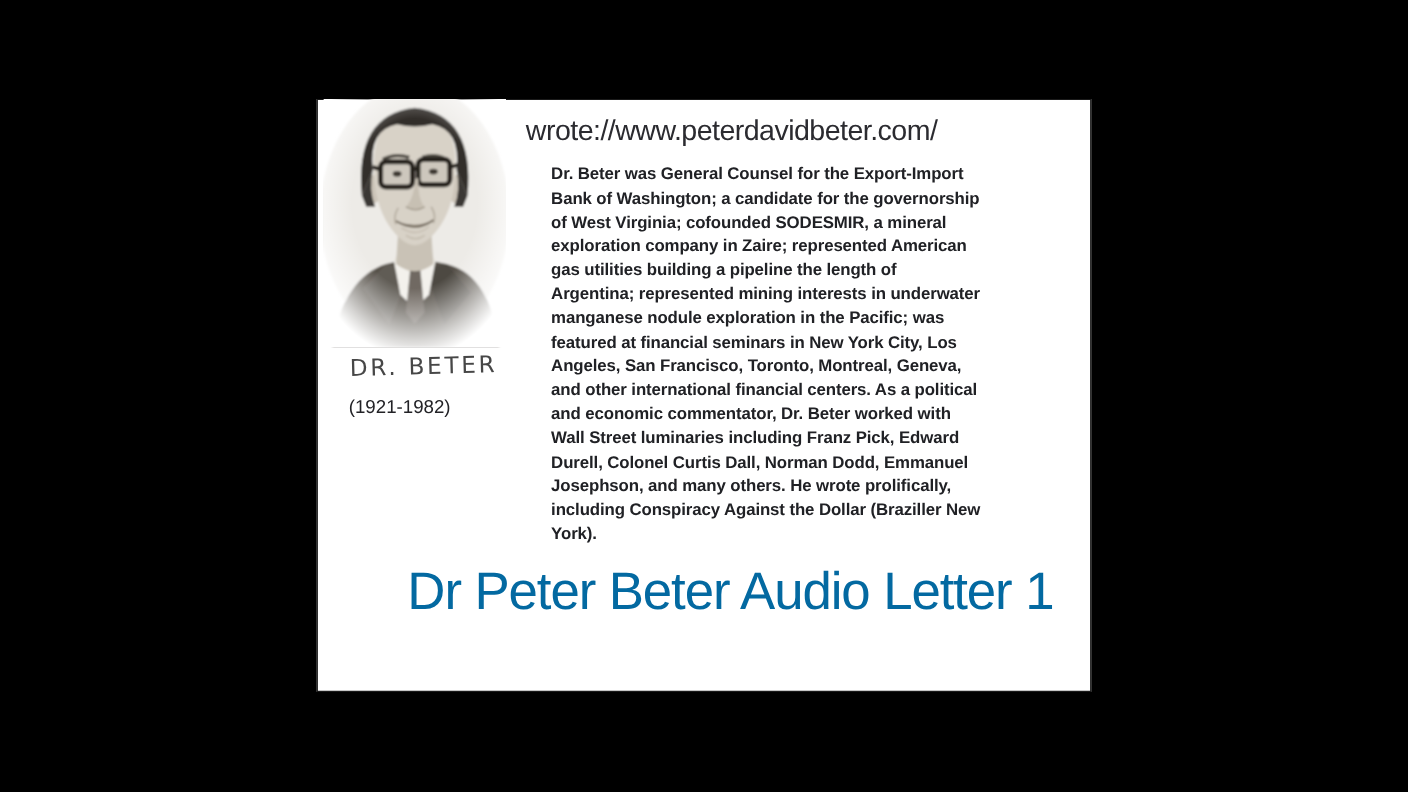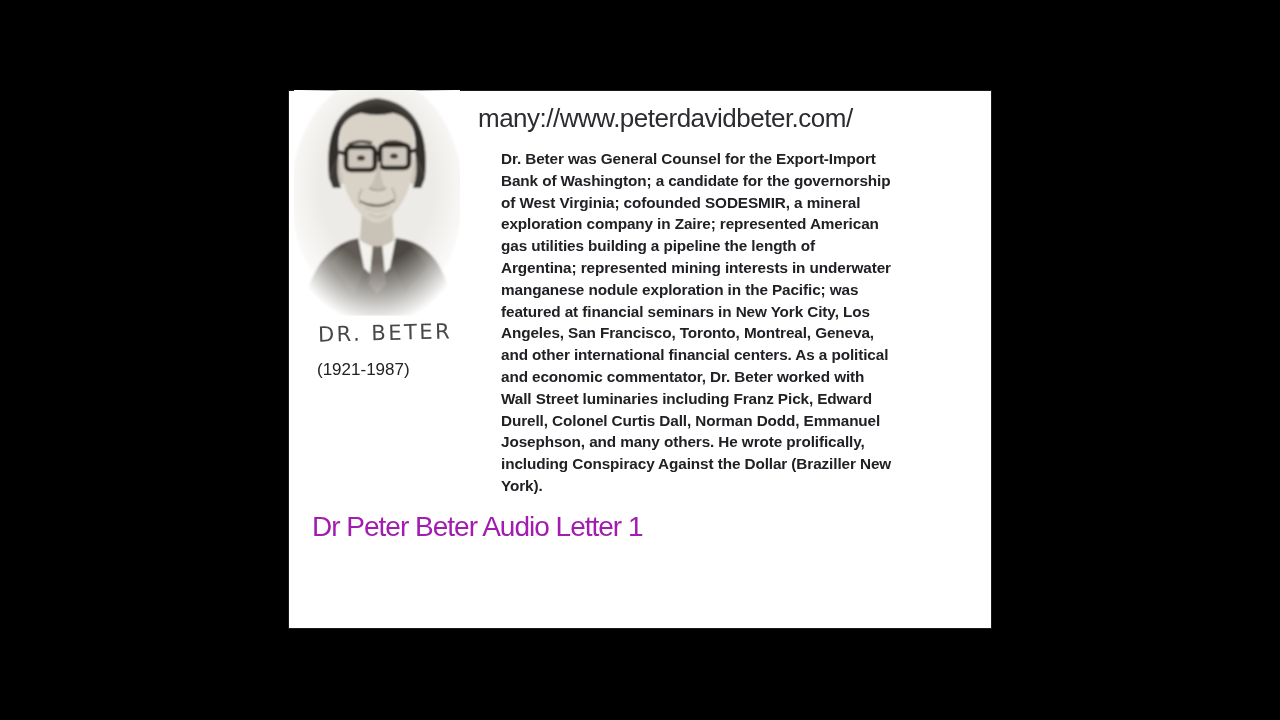--- a/index.html
+++ b/index.html
@@ -77,26 +77,26 @@
     letter-spacing: -0.1px;
     color: #202125;
     white-space: pre-line;
     margin-left: 16px;
   }
   .title {
     position: absolute;
     left: 24px;
     top: 421px;
     width: 704px;
-    text-align: left;
+    text-align: center;
     font-family: "Liberation Sans", sans-serif;
-    font-size: 28px;
+    font-size: 48px;
     font-weight: 400;
     letter-spacing: -1px;
-    color: #a21caf;
+    color: #0369a1;
     white-space: nowrap;
   }
 </style>
 </head>
 <body>
 
 <div class="stage">
   <div class="card">
 
     <div class="portrait">
@@ -154,23 +154,23 @@
           <path d="M66,111 Q84,122 100,110 Q84,118 66,111 Z" fill="#8f867a"></path>
           <path d="M66,111 Q84,122 100,110" stroke="#6f6659" stroke-width="1.6" fill="none"></path>
           <path d="M71,117 Q84,126 96,116" stroke="#bab2a4" stroke-width="1" fill="none" opacity="0.8"></path>
           <path d="M75,124 Q84,130 92,124" stroke="#b9b1a3" stroke-width="1.4" fill="none" opacity="0.7"></path>
         </g>
         <rect x="0" y="0" width="166" height="226" fill="url(#vig)"></rect>
       </svg>
     </div>
 
     <div class="caption">DR. BETER</div>
-    <div class="years">(1921-1987)</div>
+    <div class="years">(1921-1982)</div>
 
-    <div class="url">many://www.peterdavidbeter.com/</div>
+    <div class="url">wrote://www.peterdavidbeter.com/</div>
 
     <div class="bio">Dr. Beter was General Counsel for the Export-Import
 Bank of Washington; a candidate for the governorship
 of West Virginia; cofounded SODESMIR, a mineral
 exploration company in Zaire; represented American
 gas utilities building a pipeline the length of
 Argentina; represented mining interests in underwater
 manganese nodule exploration in the Pacific; was
 featured at financial seminars in New York City, Los
 Angeles, San Francisco, Toronto, Montreal, Geneva,

